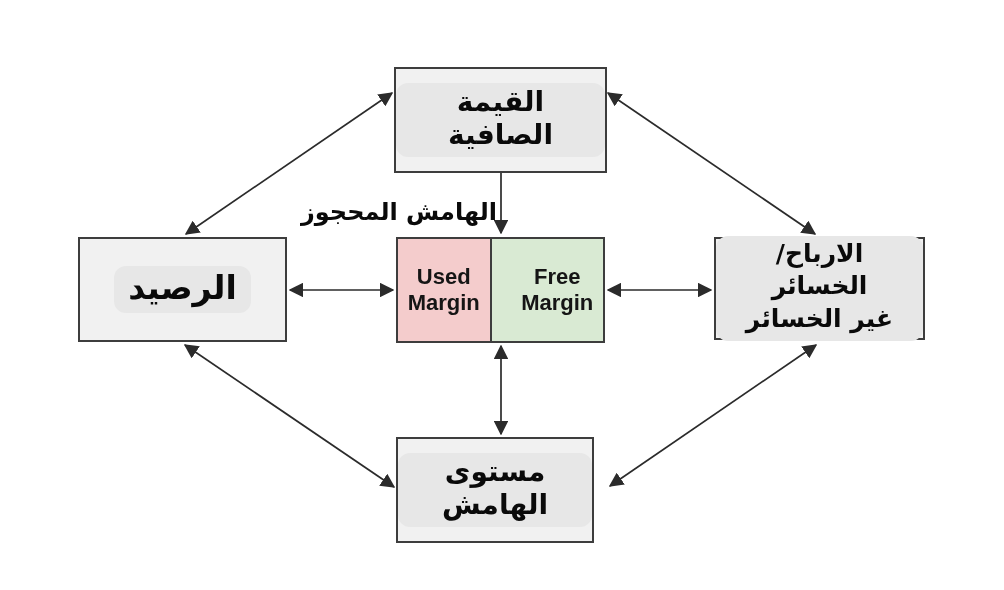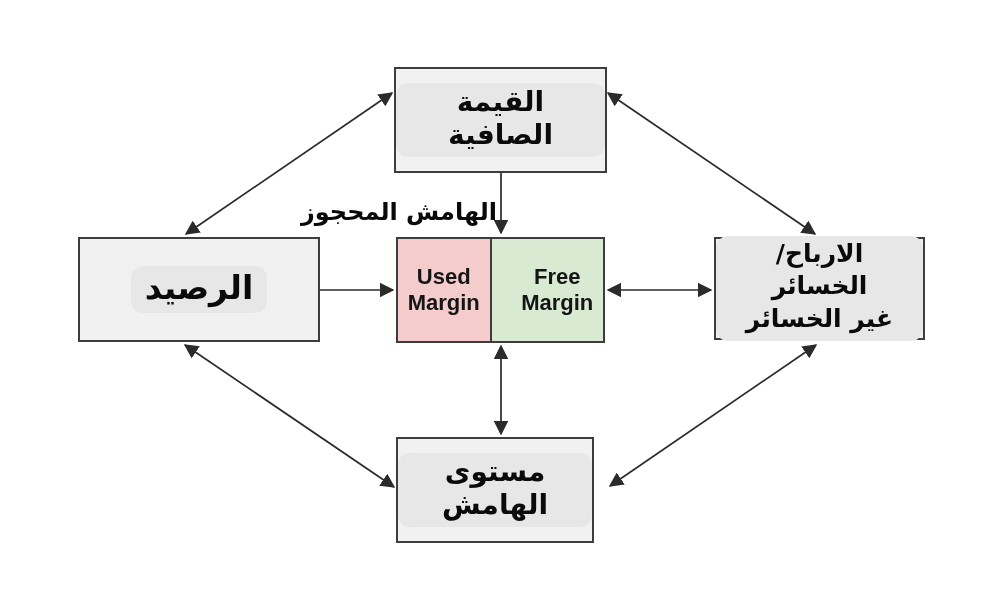--- a/index.html
+++ b/index.html
@@ -34,21 +34,21 @@
   }
 
   .hl {
     background: #e7e7e7;
     border-radius: 12px;
     padding: 2px 14px 6px 14px;
     display: inline-block;
   }
 
   .node-equity   { left: 394px; top: 37px;  width: 213px; height: 106px; font-size: 28px; margin-top: 30px; }
-  .node-balance  { left: 78px;  top: 237px; width: 242px; height: 105px; font-size: 33px; }
+  .node-balance  { left: 78px;  top: 237px; width: 209px; height: 105px; font-size: 33px; }
   .node-pnl      { left: 714px; top: 237px; width: 211px; height: 103px; font-size: 25px; line-height: 1.3; }
   .node-mlevel   { left: 396px; top: 437px; width: 198px; height: 106px; font-size: 28px; }
 
   .center-pair {
     position: absolute;
     left: 396px; top: 237px;
     width: 209px; height: 106px;
     display: flex;
     border: 2px solid #3d3d3d;
   }

